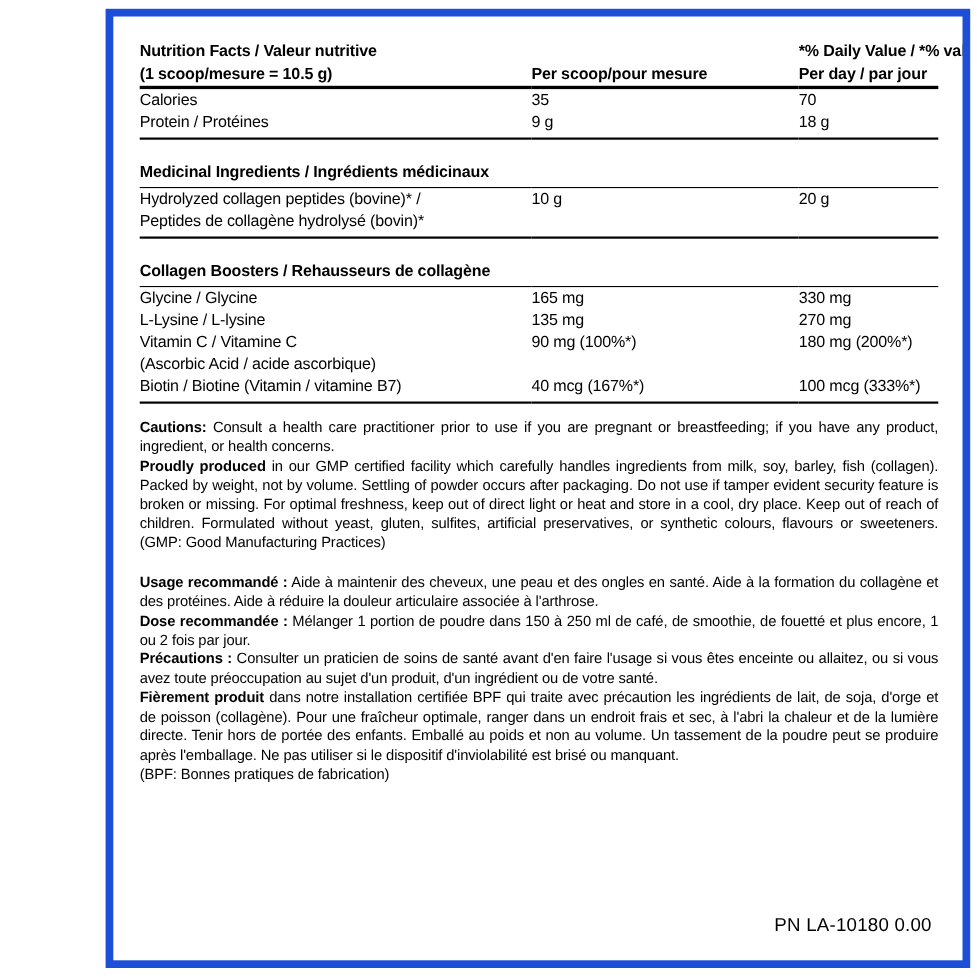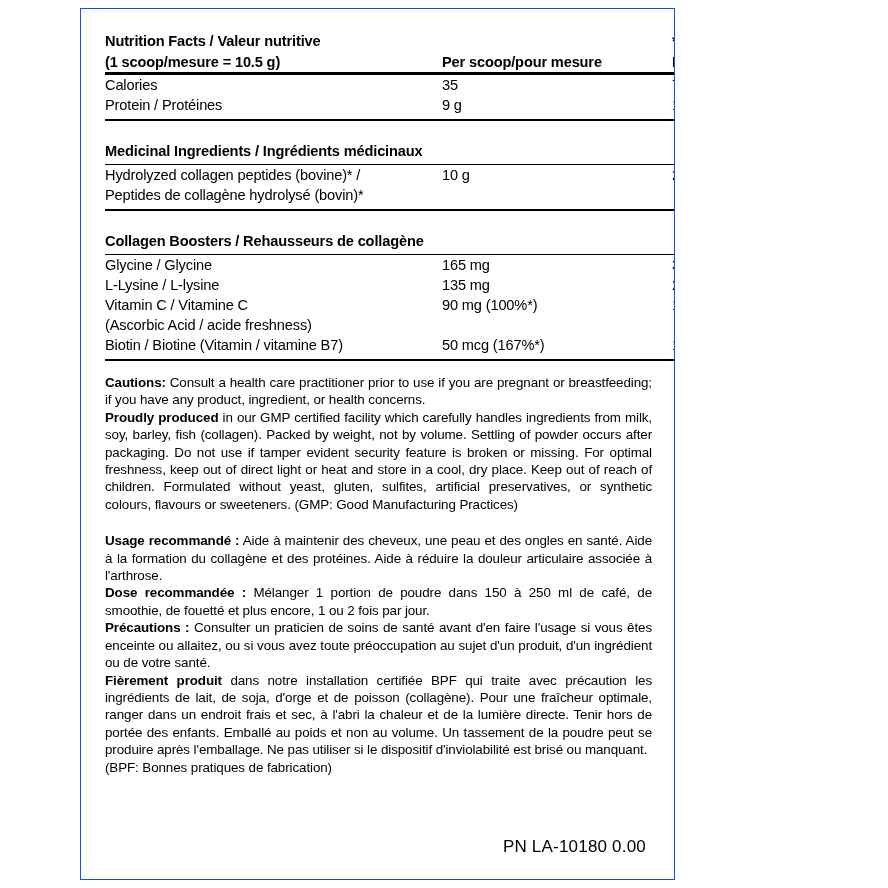--- a/index.html
+++ b/index.html
@@ -10,26 +10,26 @@
   body {
     width: 888px;
     height: 888px;
     font-family: "Liberation Sans", sans-serif;
     color: #000000;
     -webkit-font-smoothing: antialiased;
   }
 
   #label-frame {
     position: absolute;
-    left: 80px;
+    left: 96px;
     top: 8px;
-    width: 595px;
+    width: 786px;
     height: 872px;
     box-sizing: border-box;
-    border: 1px solid #1d4ed8;
+    border: 7px solid #1d4ed8;
     background: #ffffff;
     overflow: hidden;
   }
 
   #label-inner {
     padding: 22px 22px 0 24px;
   }
 
   
   .nf-table {
@@ -169,27 +169,27 @@
           <td>L-Lysine / L-lysine</td>
           <td>135 mg</td>
           <td>270 mg</td>
         </tr>
         <tr class="body-row">
           <td>Vitamin C / Vitamine C</td>
           <td>90 mg (100%*)</td>
           <td>180 mg (200%*)</td>
         </tr>
         <tr class="body-row">
-          <td>(Ascorbic Acid / acide freshness)</td>
+          <td>(Ascorbic Acid / acide ascorbique)</td>
           <td></td>
           <td></td>
         </tr>
         <tr class="body-row rule-med sp-below">
           <td>Biotin / Biotine (Vitamin / vitamine B7)</td>
-          <td>50 mcg (167%*)</td>
+          <td>40 mcg (167%*)</td>
           <td>100 mcg (333%*)</td>
         </tr>
       </tbody>
     </table>
 
     <div class="prose" id="en-block">
       <p><b>Cautions:</b><span> Consult a health care practitioner prior to use if you are pregnant or breastfeeding; if you have any product, ingredient, or health concerns.</span></p>
       <p><b>Proudly produced</b><span> in our GMP certified facility which carefully handles ingredients from milk, soy, barley, fish (collagen). Packed by weight, not by volume. Settling of powder occurs after packaging. Do not use if tamper evident security feature is broken or missing. For optimal freshness, keep out of direct light or heat and store in a cool, dry place. Keep out of reach of children. Formulated without yeast, gluten, sulfites, artificial preservatives, or synthetic colours, flavours or sweeteners. (GMP: Good Manufacturing Practices)</span></p>
     </div>
 

